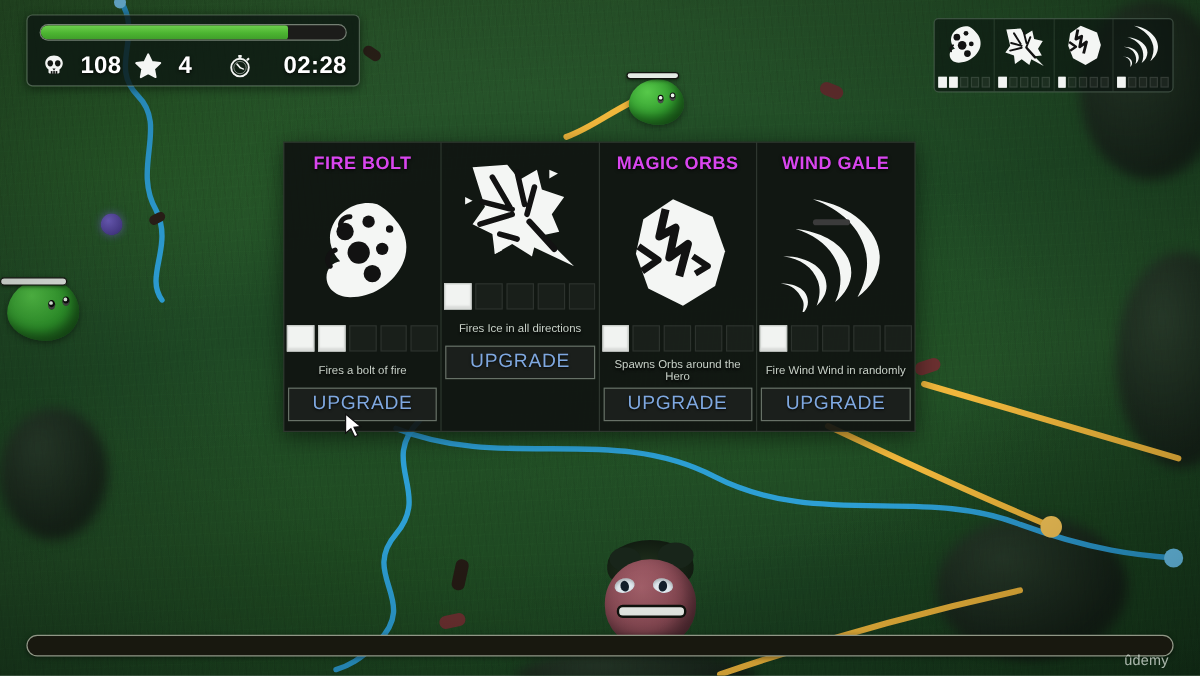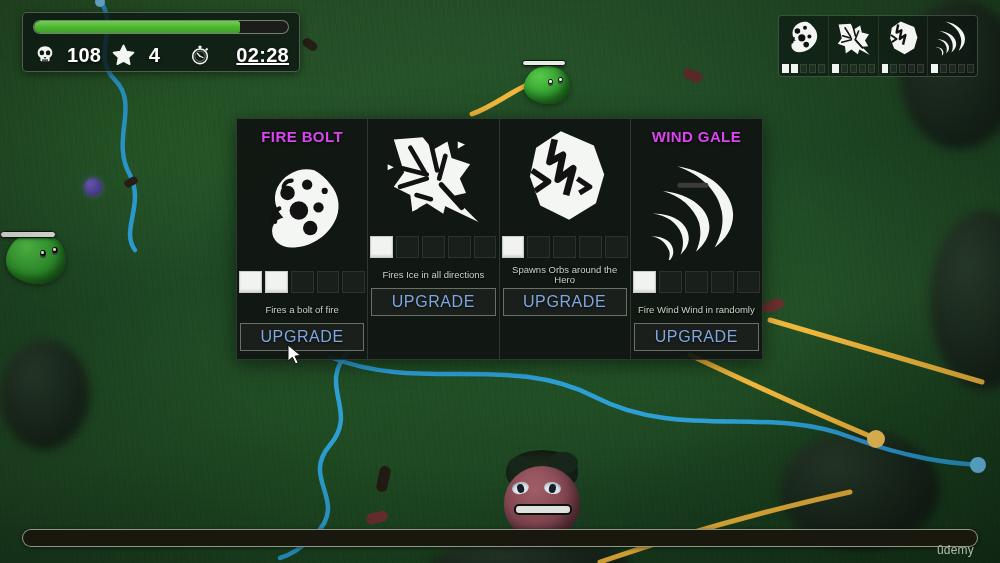--- a/index.html
+++ b/index.html
@@ -357,21 +357,21 @@
         <svg viewBox="0 0 24 24" width="22" height="22">
           <circle cx="12" cy="13.4" r="8" fill="none" stroke="#f2f4f2" stroke-width="1.7"></circle>
           <circle cx="12" cy="13.4" r="5.6" fill="none" stroke="#f2f4f2" stroke-width=".8" opacity=".55"></circle>
           <rect x="10.4" y="1.9" width="3.2" height="2.5" rx=".6" fill="#f2f4f2"></rect>
           <rect x="11.2" y="4.1" width="1.6" height="1.8" fill="#f2f4f2"></rect>
           <path d="M17.6 6.1l1.9-1.9 1.4 1.4-1.9 1.9z" fill="#f2f4f2"></path>
           <path d="M12 13.4L9.3 10.3" stroke="#f2f4f2" stroke-width="1.5" stroke-linecap="round"></path>
           <path d="M12 13.4l3.2 1.4" stroke="#f2f4f2" stroke-width="1.3" stroke-linecap="round"></path>
         </svg>
       </span>
-      <span class="val" style="margin-left:24px;text-decoration:underline;">02:28</span>
+      <span class="val" style="margin-left:24px;">02:28</span>
     </div>
 
   </div>
 </div>
 
 <div id="hud-right">
 
   <div class="hud-slot">
     <span class="gi">
       <svg viewBox="0 0 100 95" width="42" height="38">
@@ -497,20 +497,21 @@
         <i></i>
         <i></i>
     </div>
     <div class="card-desc">Fires Ice in all directions</div>
     <div class="btn-wrap">
       <button class="upg-btn">UPGRADE</button>
     </div>
   </div>
 
   <div class="card">
+    <div class="card-title">MAGIC ORBS</div>
     <div class="card-icon">
       <svg viewBox="0 0 100 95">
         <path d="M46 4L22 20l-6 28 10 28 28 14 26-16 8-28-10-28z" fill="#f4f6f4"></path>
         <path d="M40 12l-5 22 13-7-5 24 15-11-7 26" stroke="#121212" stroke-width="6.5" fill="none" stroke-linejoin="round"></path>
         <path d="M18 42l16 11-13 9" stroke="#121212" stroke-width="5.5" fill="none" stroke-linejoin="round"></path>
         <path d="M62 50l12 8-10 6" stroke="#121212" stroke-width="5" fill="none" stroke-linejoin="round"></path>
       </svg>
     </div>
     <div class="pips">
       <i class="on"></i>

